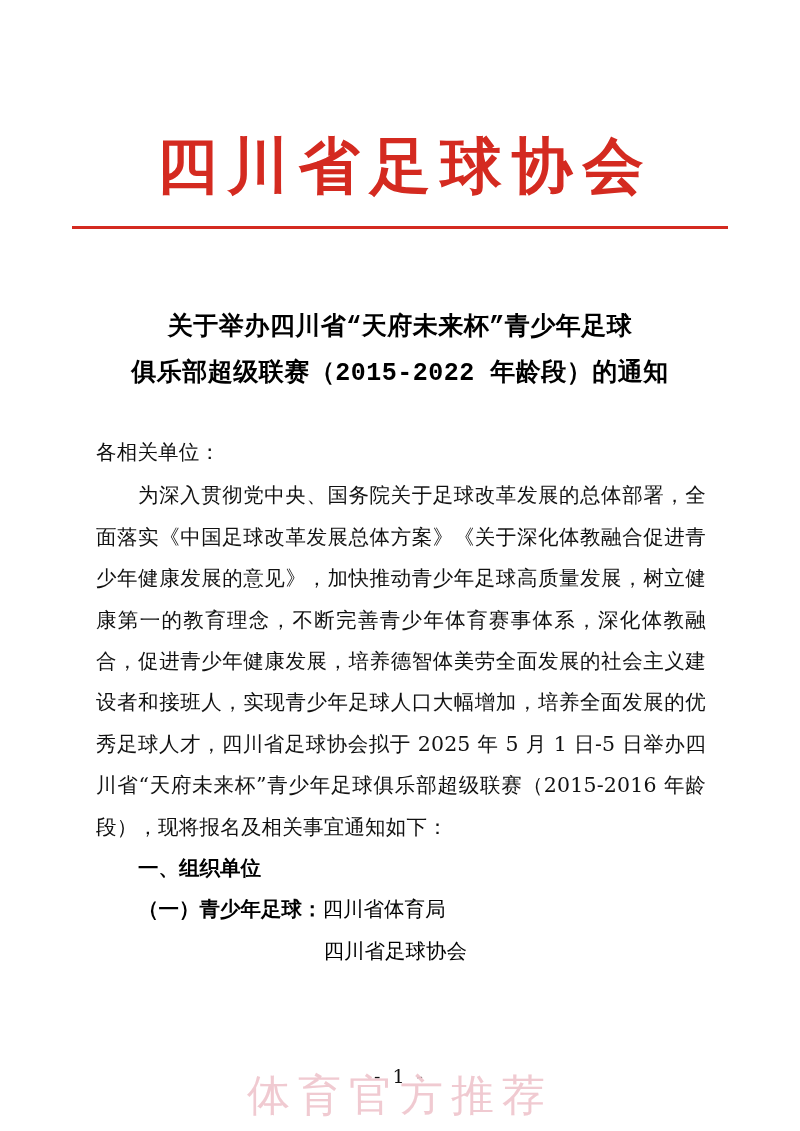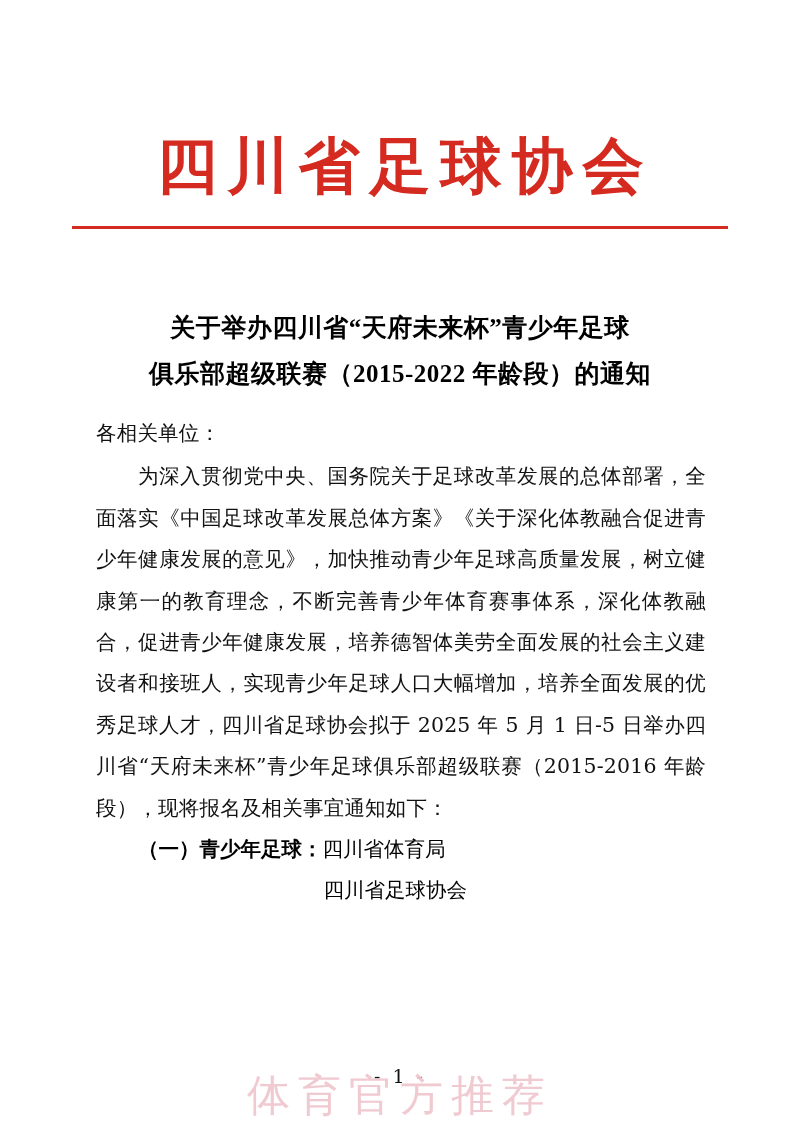--- a/index.html
+++ b/index.html
@@ -46,32 +46,32 @@
     background: #d42a20;
   }
 
   
   .doc-title {
     position: absolute;
     top: 305px;
     left: 96px;
     width: 608px;
     text-align: center;
-    font-family: Liberation Serif, serif;
+    font-family: Liberation Mono, monospace;
     font-weight: bold;
     font-size: 25px;
     line-height: 1.82;
     color: #000000;
     letter-spacing: 0.5px;
   }
 
   
   .body-area {
     position: absolute;
-    top: 413px;
+    top: 432px;
     left: 96px;
     width: 610px;
   }
   .para {
     font-family: "DejaVu Serif", "Liberation Serif", serif;
     font-size: 20.5px;
     line-height: 2.02;
     color: #111111;
     margin: 0;
     text-align: justify;
@@ -151,20 +151,21 @@
     <div>关于举办四川省“天府未来杯”青少年足球</div>
     <div>俱乐部超级联赛（2015-2022 年龄段）的通知</div>
   </div>
 
   <div class="body-area">
 
     <p class="para lead">各相关单位：</p>
 
     <p class="para indent">为深入贯彻党中央、国务院关于足球改革发展的总体部署，全面落实《中国足球改革发展总体方案》《关于深化体教融合促进青少年健康发展的意见》，加快推动青少年足球高质量发展，树立健康第一的教育理念，不断完善青少年体育赛事体系，深化体教融合，促进青少年健康发展，培养德智体美劳全面发展的社会主义建设者和接班人，实现青少年足球人口大幅增加，培养全面发展的优秀足球人才，四川省足球协会拟于 2025 年 5 月 1 日-5 日举办四川省“天府未来杯”青少年足球俱乐部超级联赛（2015-2016 年龄段），现将报名及相关事宜通知如下：</p>
 
+    <p class="heading">一、组织单位</p>
 
     <p class="sub-line"><span class="lbl">（一）青少年足球：</span><span>四川省体育局</span></p>
 
     <p class="sub-cont">四川省足球协会</p>
 
 
   </div>
 
   <div class="page-number">- 1 -</div>
 

